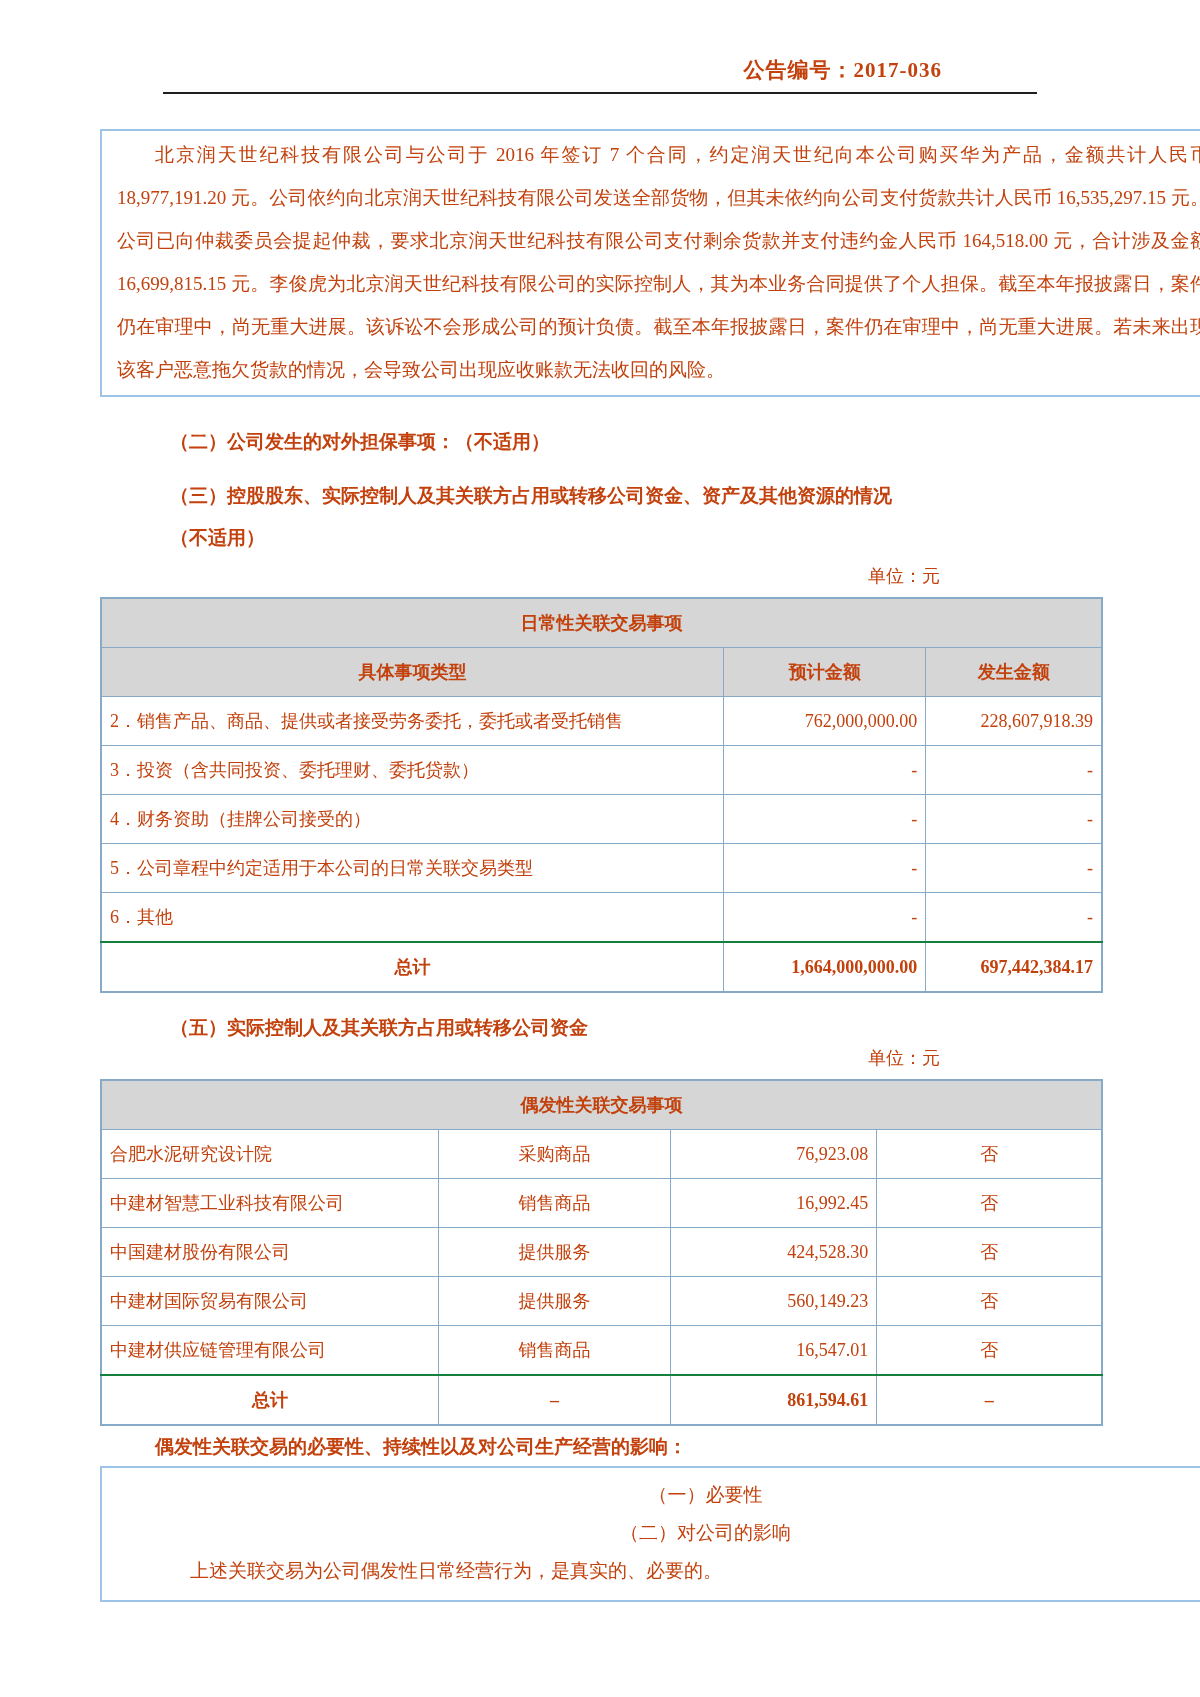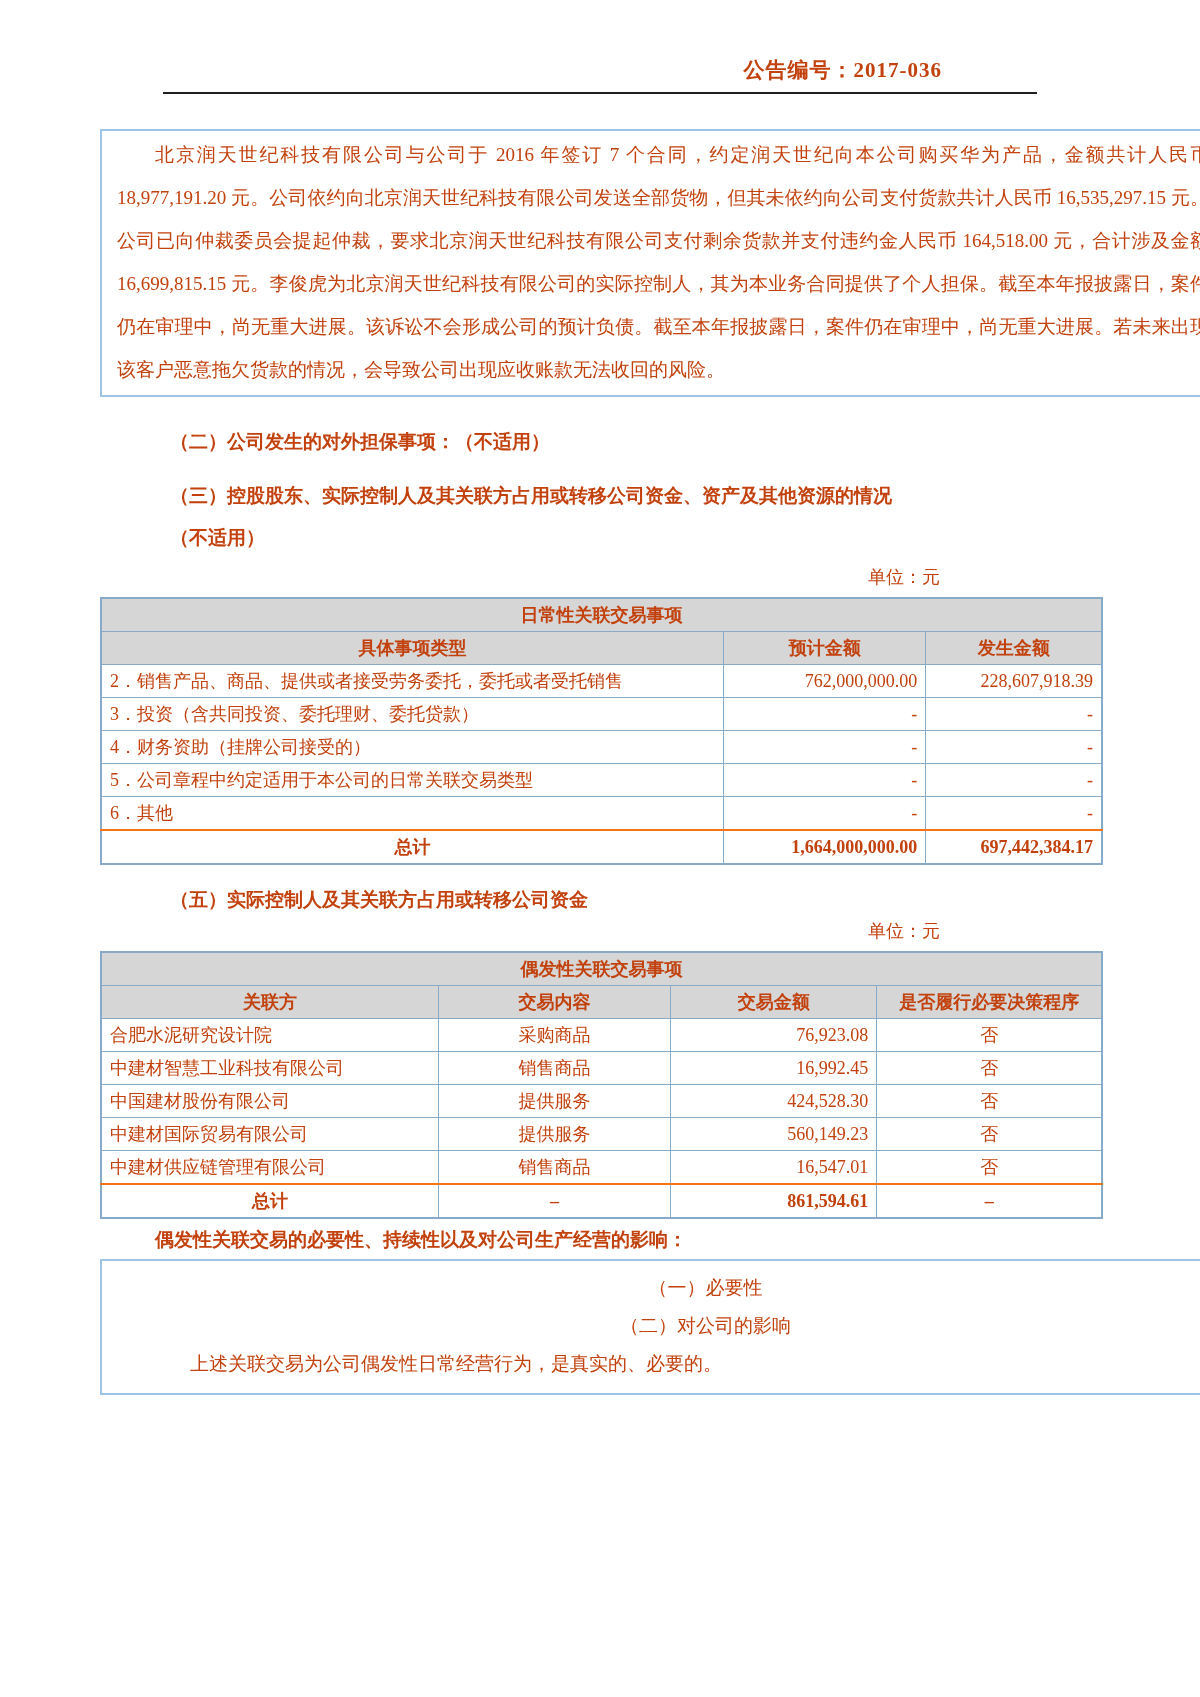--- a/index.html
+++ b/index.html
@@ -51,33 +51,34 @@
   .h5x{margin-top:22px;}
   .unit{
     margin-left:100px;
     width:1003px;
     box-sizing:border-box;
     text-align:right;
     padding-right:163px;
     font-size:18px;
     line-height:24px;
     margin-top:6px;
+    font-family:Liberation Mono, monospace;
   }
   
   table.rel{
     margin-left:100px;
     margin-top:8px;
     width:1003px;
     border-collapse:collapse;
     font-size:18px;
     table-layout:fixed;
   }
   table.rel td{
     border:1px solid #86aac8;
-    padding:4px 8px;
+    padding:12px 8px;
     height:33px;
     box-sizing:border-box;
     overflow:hidden;
     white-space:nowrap;
   }
   table.rel tr.title-row td{
     background:#d6d6d6;
     font-weight:bold;
     text-align:center;
     height:31px;
@@ -87,21 +88,21 @@
     font-weight:bold;
     text-align:center;
     height:32px;
   }
   table.rel td.l{text-align:left;}
   table.rel td.r{text-align:right;}
   table.rel td.c{text-align:center;}
   table.rel tr.total-row td{
     font-weight:bold;
     height:20px;
-    border-top:2px solid #f97316;
+    border-top:2px solid #15803d;
   }
   table.rel{border:2px solid #86aac8;}
   table.t2 td{height:32px;}
   
   .impact-heading{
     margin:8px 0 0 155px;
     font-size:19px;
     font-weight:bold;
     line-height:26px;
   }
@@ -188,26 +189,20 @@
     <colgroup>
         <col style="width:33.7%">
         <col style="width:23.2%">
         <col style="width:20.6%">
         <col style="width:22.5%">
       </colgroup>
     <tbody>
         <tr class="title-row">
       <td colspan="4">偶发性关联交易事项</td>
     </tr>
-    <tr class="head-row">
-      <td>关联方</td>
-      <td>交易内容</td>
-      <td>交易金额</td>
-      <td>是否履行必要决策程序</td>
-    </tr>
     <tr>
       <td class="l">合肥水泥研究设计院</td>
       <td class="c">采购商品</td>
       <td class="r">76,923.08</td>
       <td class="c">否</td>
     </tr>
     <tr>
       <td class="l">中建材智慧工业科技有限公司</td>
       <td class="c">销售商品</td>
       <td class="r">16,992.45</td>

